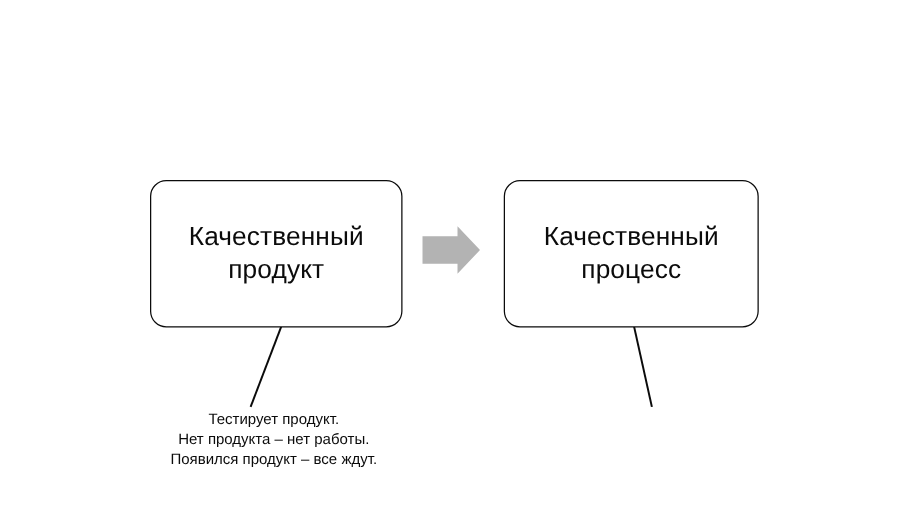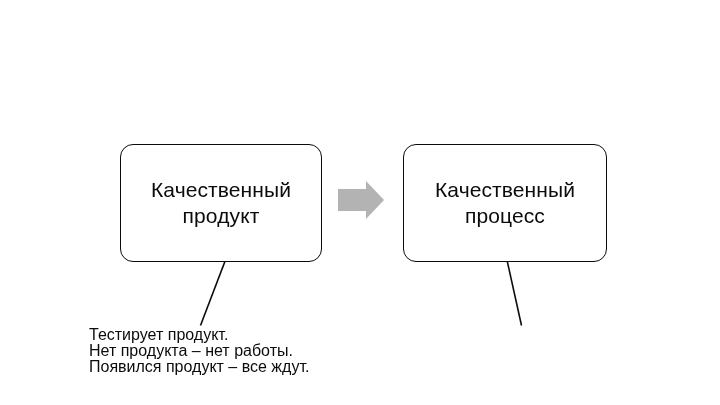--- a/index.html
+++ b/index.html
@@ -58,26 +58,26 @@
     font-weight: 400;
     letter-spacing: 0.1px;
     text-align: center;
     color: #0b0b0b;
     white-space: pre-line;
     padding: 0 6px;
   }
   .caption {
     position: absolute;
     font-family: "Liberation Sans", sans-serif;
-    font-size: 16px;
+    font-size: 12px;
     line-height: 16.2px;
     font-weight: 400;
     color: #0b0b0b;
     white-space: pre-line;
-    text-align: left;
+    text-align: center;
   }
   #caption-product {
     left: 89px;
     top: 327px;
     width: 260px;
   }
   #caption-process {
     left: 405px;
     top: 327px;
     width: 300px;

